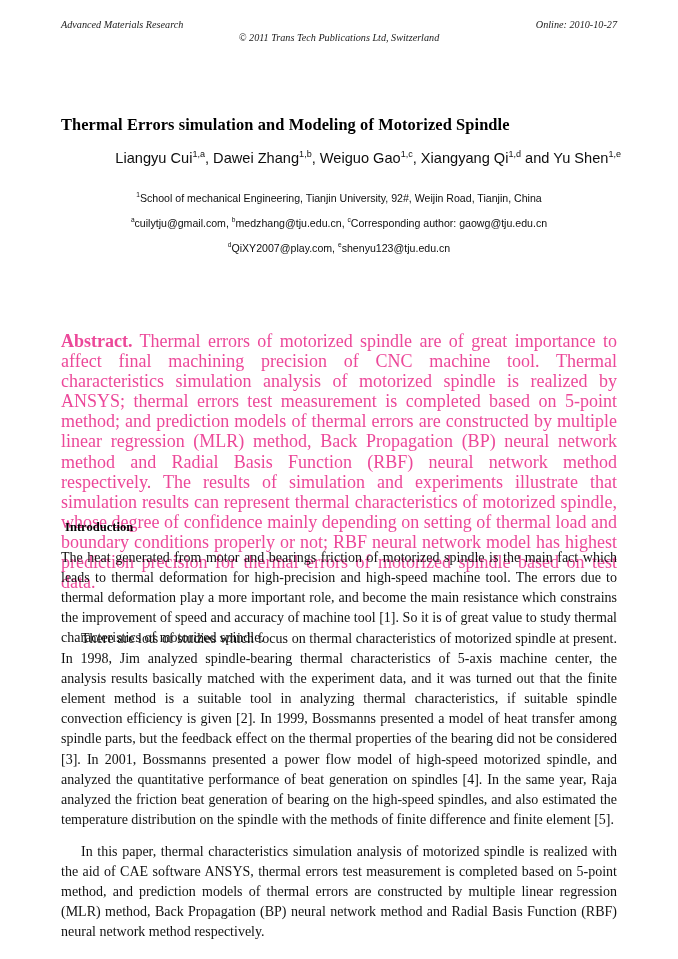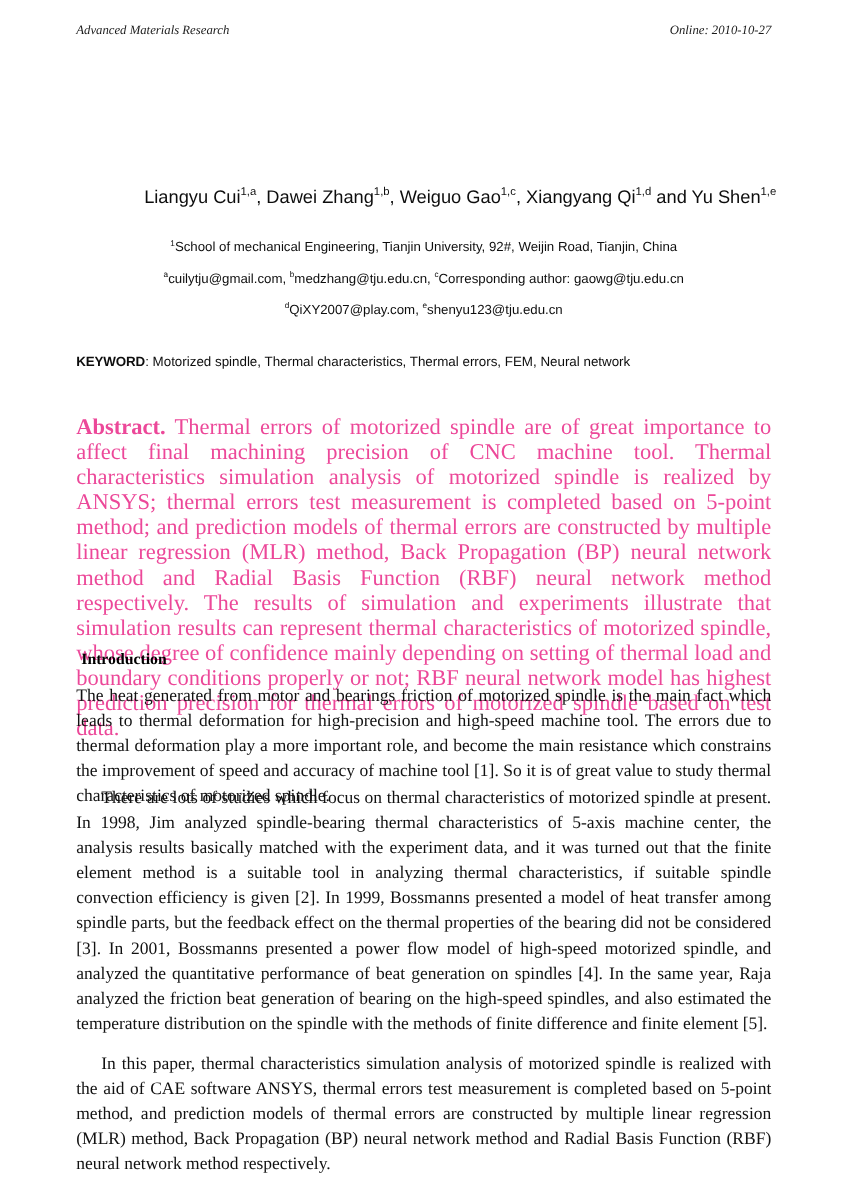--- a/index.html
+++ b/index.html
@@ -167,33 +167,32 @@
 </head>
 <body>
 
 <div class="page">
 
   <div class="masthead">
     <div class="masthead-row">
       <div class="masthead-left masthead-line">Advanced Materials Research</div>
       <div class="masthead-right masthead-line">Online: 2010-10-27</div>
     </div>
+    <div class="masthead-line">© 2011 Trans Tech Publications Ltd, Switzerland</div>
   </div>
 
+  <h1 class="title">Thermal Errors simulation and Modeling of Motorized Spindle</h1>
 
   <div class="authors"><span>Liangyu Cui</span><sup>1,a</sup><span>, </span><span>Dawei Zhang</span><sup>1,b</sup><span>, </span><span>Weiguo Gao</span><sup>1,c</sup><span>, </span><span>Xiangyang Qi</span><sup>1,d</sup><span> and </span><span>Yu Shen</span><sup>1,e</sup></div>
 
   <div class="affil"><sup>1</sup><span>School of mechanical Engineering, Tianjin University, 92#, Weijin Road, Tianjin, China</span></div>
 
   <div class="emails l1"><sup>a</sup><span>cuilytju@gmail.com, </span><sup>b</sup><span>medzhang@tju.edu.cn, </span><sup>c</sup><span>Corresponding author: gaowg@tju.edu.cn</span></div>
   <div class="emails l2"><sup>d</sup><span>QiXY2007@play.com, </span><sup>e</sup><span>shenyu123@tju.edu.cn</span></div>
 
-  <div class="keyword">
-    <span class="kw-label">KEYWORD</span><span>: </span><span>Motorized spindle, Thermal characteristics, Thermal errors, FEM, Neural network</span>
-  </div>
 
   <div class="abstract">
     <span class="ab-label">Abstract.</span><span> Thermal errors of motorized spindle are of great importance to affect final machining precision of CNC machine tool. Thermal characteristics simulation analysis of motorized spindle is realized by ANSYS; thermal errors test measurement is completed based on 5-point method; and prediction models of thermal errors are constructed by multiple linear regression (MLR) method, Back Propagation (BP) neural network method and Radial Basis Function (RBF) neural network method respectively. The results of simulation and experiments illustrate that simulation results can represent thermal characteristics of motorized spindle, whose degree of confidence mainly depending on setting of thermal load and boundary conditions properly or not; RBF neural network model has highest prediction precision for thermal errors of motorized spindle based on test data.</span>
   </div>
 
   <h2 class="section-head">Introduction</h2>
 
   <p class="body-para p1">The heat generated from motor and bearings friction of motorized spindle is the main fact which leads to thermal deformation for high-precision and high-speed machine tool. The errors due to thermal deformation play a more important role, and become the main resistance which constrains the improvement of speed and accuracy of machine tool [1]. So it is of great value to study thermal characteristics of motorized spindle.</p>
 
   <p class="body-para p2">There are lots of studies which focus on thermal characteristics of motorized spindle at present. In 1998, Jim analyzed spindle-bearing thermal characteristics of 5-axis machine center, the analysis results basically matched with the experiment data, and it was turned out that the finite element method is a suitable tool in analyzing thermal characteristics, if suitable spindle convection efficiency is given [2]. In 1999, Bossmanns presented a model of heat transfer among spindle parts, but the feedback effect on the thermal properties of the bearing did not be considered [3]. In 2001, Bossmanns presented a power flow model of high-speed motorized spindle, and analyzed the quantitative performance of beat generation on spindles [4]. In the same year, Raja analyzed the friction beat generation of bearing on the high-speed spindles, and also estimated the temperature distribution on the spindle with the methods of finite difference and finite element [5].</p>

